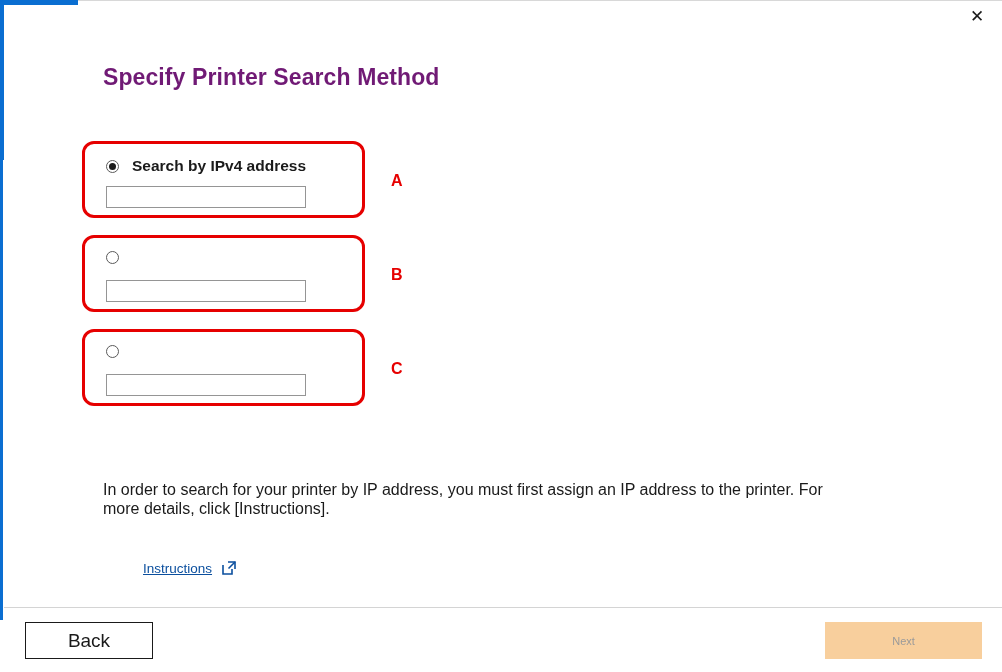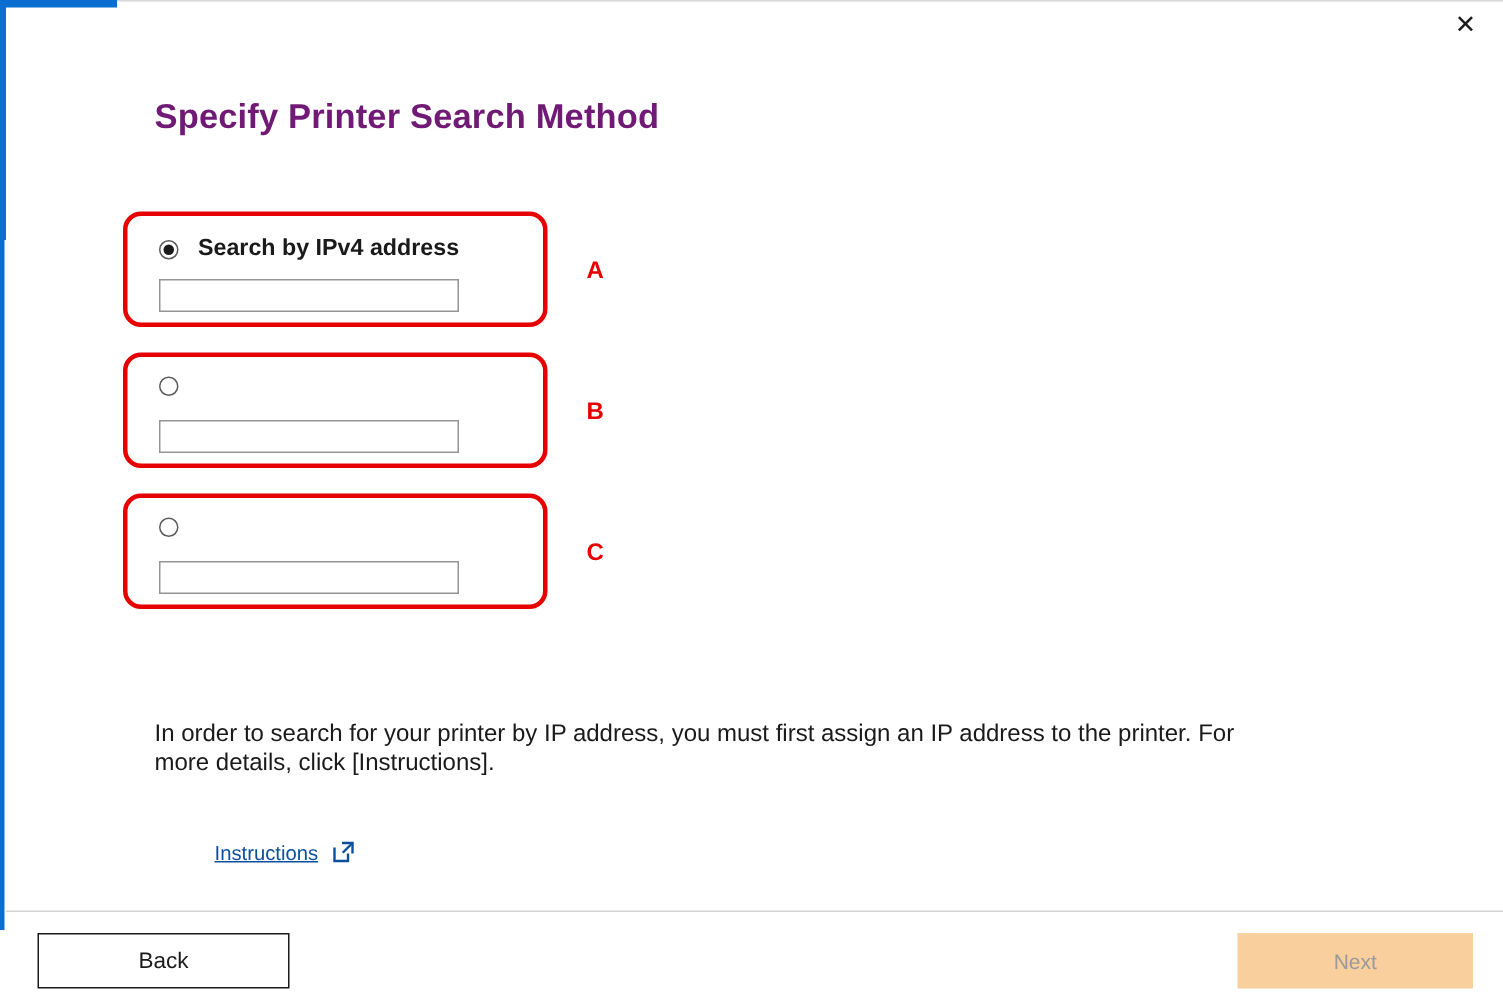--- a/index.html
+++ b/index.html
@@ -202,39 +202,39 @@
     right: 0;
     bottom: 0;
     height: 64px;
     border-top: 1px solid #d4d4d4;
     background: #ffffff;
   }
   .btn-back {
     position: absolute;
     left: 21px;
     top: 14px;
-    width: 168px;
+    width: 128px;
     height: 37px;
     border: 1px solid #1a1a1a;
     background: #ffffff;
     font-family: "Liberation Sans", sans-serif;
-    font-size: 15px;
+    font-size: 19px;
     color: #1a1a1a;
     cursor: pointer;
   }
   .btn-next {
     position: absolute;
     right: 20px;
     top: 14px;
     width: 157px;
     height: 37px;
     border: none;
     background: #f8cf9d;
     font-family: "Liberation Sans", sans-serif;
-    font-size: 14px;
+    font-size: 11px;
     color: #9a9a9a;
     cursor: default;
   }
 </style>
 </head>
 <body>
 
 <div id="app">
 
   <div class="chrome-top-left"></div>

